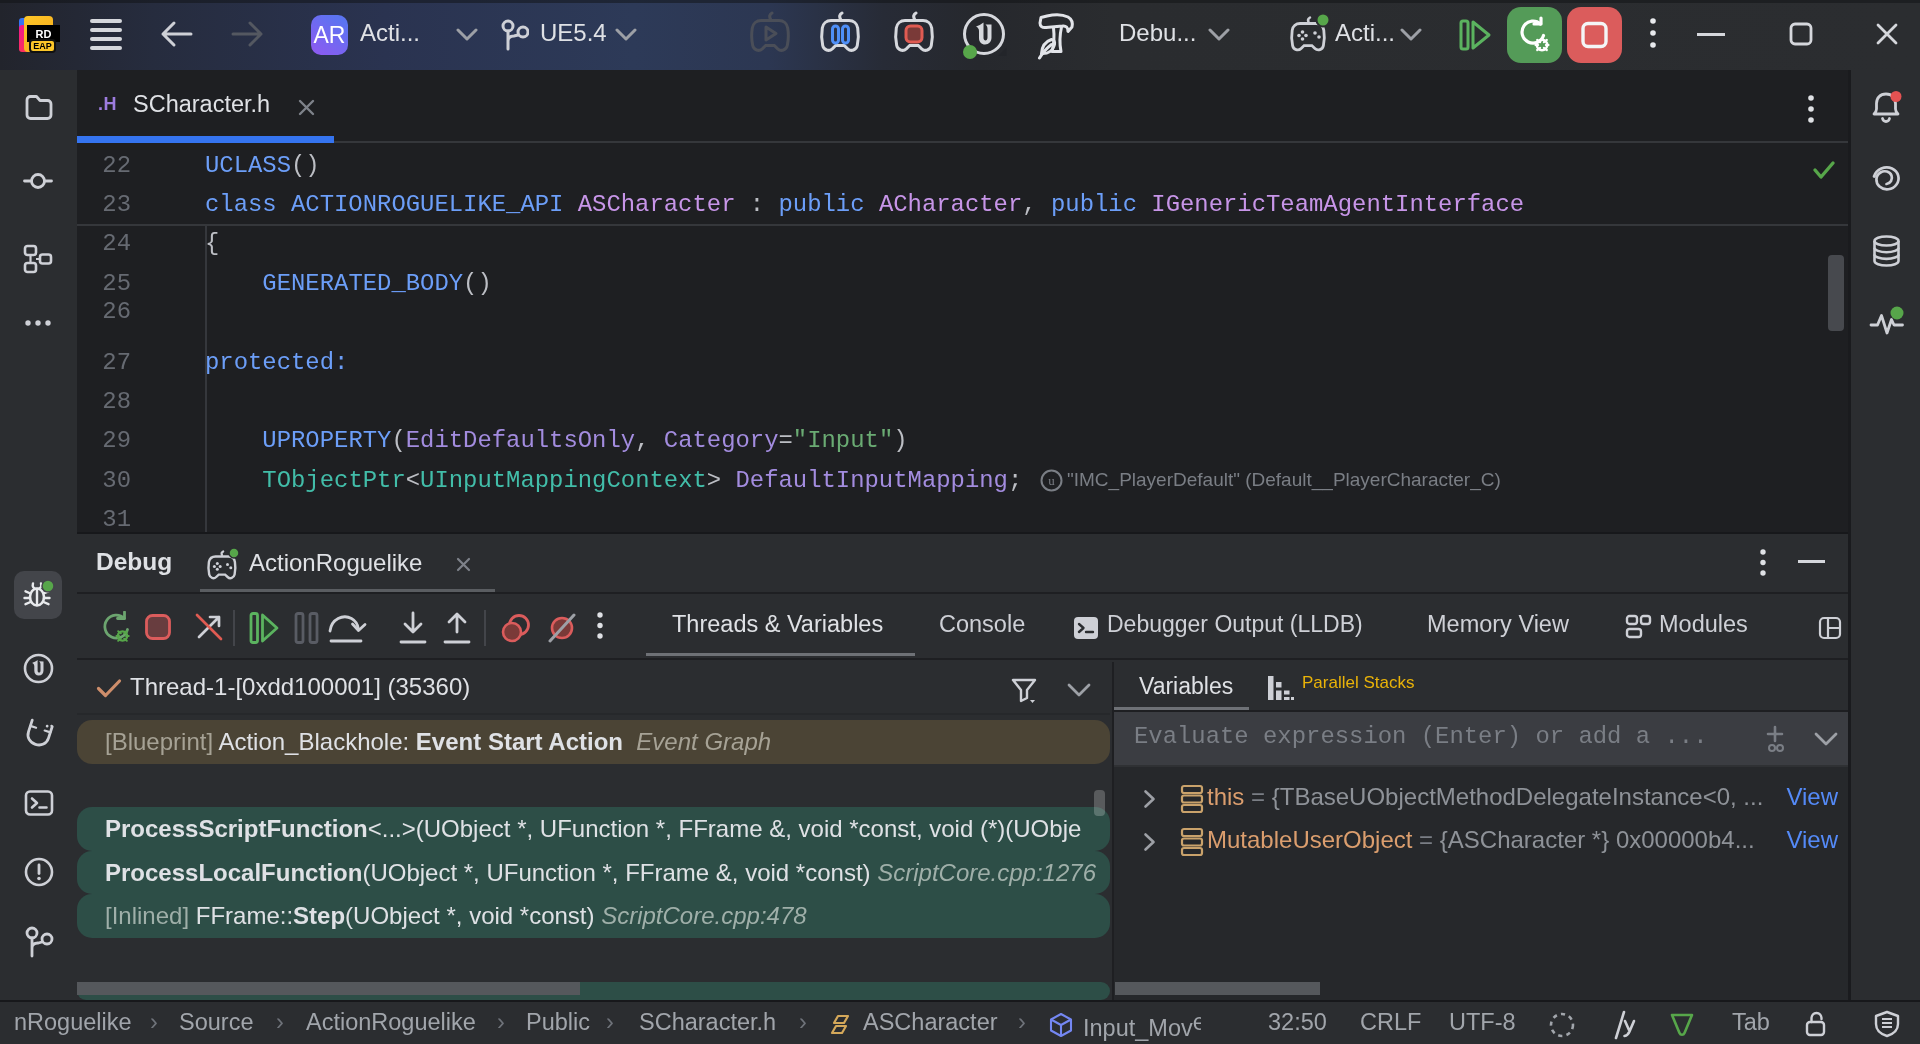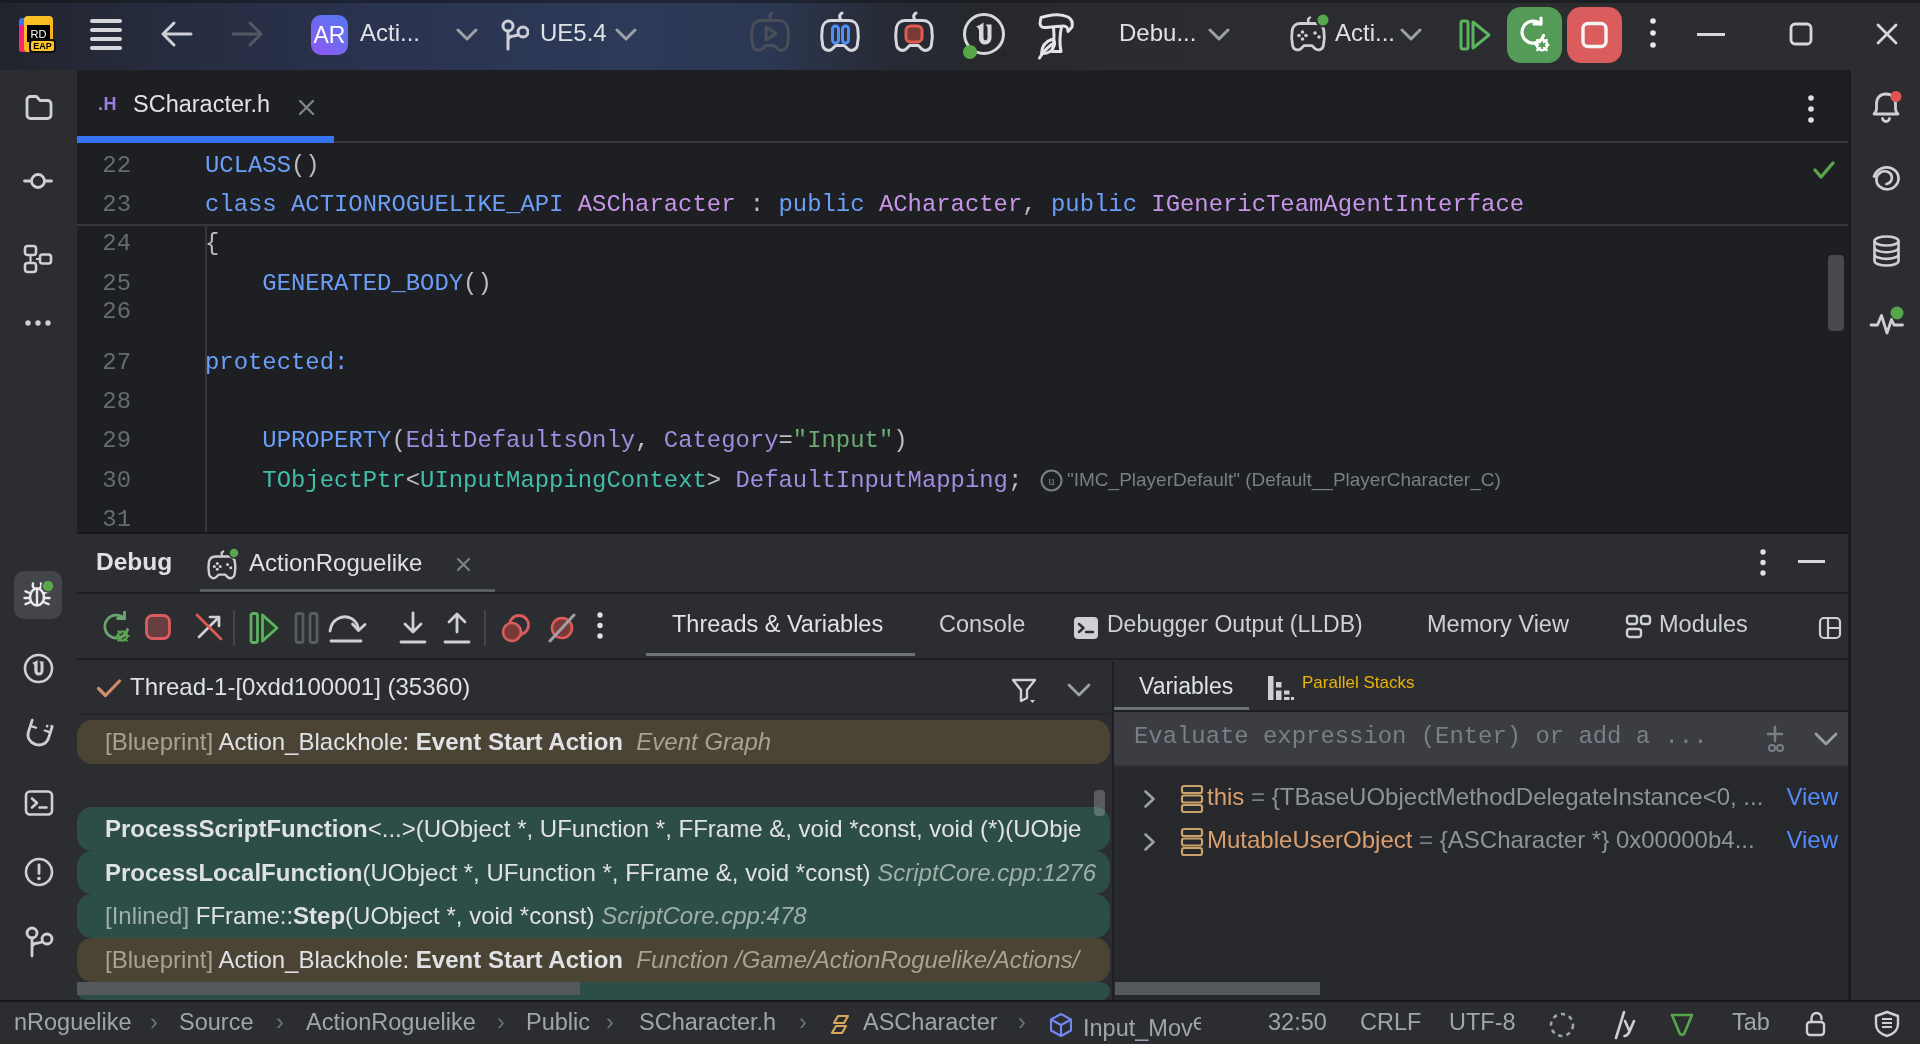--- a/index.html
+++ b/index.html
@@ -54,21 +54,21 @@
 </style>
 </head>
 <body>
 <div id="win">
   <div id="toolbar">
 
     <div class="abs" style="left:19px;top:16px;width:34px;height:38px;">
       <div class="abs" style="left:0;top:2px;width:15px;height:15px;background:#3674F5;border-radius:3px;"></div>
       <div class="abs" style="left:0;top:9px;width:17px;height:27px;background:linear-gradient(160deg,#F0178E,#FD3456);border-radius:3px;"></div>
       <div class="abs" style="left:5px;top:0;width:29px;height:36px;background:linear-gradient(140deg,#FCC629,#F8A919);border-radius:4px;"></div>
-      <div class="abs" style="left:8px;top:9px;width:23px;height:17px;background:#000;display:flex;align-items:center;justify-content:center;color:#fff;font-weight:normal;font-size:11px;">RD</div>
+      <div class="abs" style="left:8px;top:9px;width:33px;height:17px;background:#000;display:flex;align-items:center;justify-content:center;color:#fff;font-weight:bold;font-size:11px;">RD</div>
       <div class="abs" style="left:10px;top:23px;width:27px;height:14px;background:#FCC629;border:2px solid #111;border-radius:4px;display:flex;align-items:center;justify-content:center;color:#000;font-weight:bold;font-size:9px;">EAP</div>
     </div>
 
     <div class="abs" style="left:90px;top:19px;width:32px;height:32px;">
       <div style="position:absolute;top:0;width:32px;height:3.5px;background:#D5D7DC;border-radius:2px;"></div>
       <div style="position:absolute;top:9px;width:32px;height:3.5px;background:#D5D7DC;border-radius:2px;"></div>
       <div style="position:absolute;top:18px;width:32px;height:3.5px;background:#D5D7DC;border-radius:2px;"></div>
       <div style="position:absolute;top:27px;width:32px;height:3.5px;background:#D5D7DC;border-radius:2px;"></div>
     </div>
 
@@ -437,21 +437,20 @@
         </svg>
         <svg class="abs" style="left:990px;top:21px;" width="24" height="14" viewBox="0 0 24 14">
             <path d="M2 2 L12 12 L22 2" stroke="#9DA0A6" stroke-width="2.8" fill="none" stroke-linecap="round" stroke-linejoin="round"></path>
           </svg>
       </div>
       <div class="abs" style="left:0;top:58px;width:100%;height:280px;overflow:hidden;">
         <div class="frow brown-row" style="top:0;"><span class="gray">[Blueprint]</span> Action_Blackhole: <span class="b">Event Start Action</span>&nbsp; <span class="gray it">Event Graph</span></div>
         <div class="frow teal-row" style="top:87.2px;"><span class="b">ProcessScriptFunction</span>&lt;...&gt;(UObject *, UFunction *, FFrame &amp;, void *const, void (*)(UObje</div>
         <div class="frow teal-row" style="top:130.8px;"><span class="b">ProcessLocalFunction</span>(UObject *, UFunction *, FFrame &amp;, void *const) <span class="gray it">ScriptCore.cpp:1276</span></div>
         <div class="frow teal-row" style="top:174.4px;"><span class="gray">[Inlined]</span> FFrame::<span class="b">Step</span>(UObject *, void *const) <span class="gray it">ScriptCore.cpp:478</span></div>
-        <div class="frow brown-row" style="top:218px;"><span class="gray">[Blueprint]</span> Action_Blackhole: <span class="b">Event Start Action</span>&nbsp; <span class="gray it">Function /Game/ActionRoguelike/Actions/</span></div>
         <div class="frow teal-row" style="top:261.6px;height:18.4px;"></div>
       </div>
 
       <div class="abs" style="left:1017px;top:128px;width:11px;height:26px;background:rgba(255,255,255,.22);border-radius:4px;"></div>
       <div class="abs" style="left:0;top:320px;width:503px;height:13px;background:#55585C;"></div>
     </div>
     <div id="dbg-right">
       <div class="abs" style="left:0;top:0;width:100%;height:50px;border-bottom:2px solid #1E1F22;background:#2B2D30;">
         <div class="abs" style="left:25px;top:11px;font-size:23px;color:#DFE1E5;">Variables</div>
         <div class="abs" style="left:0;top:45px;width:135px;height:3px;background:#6E7176;"></div>

